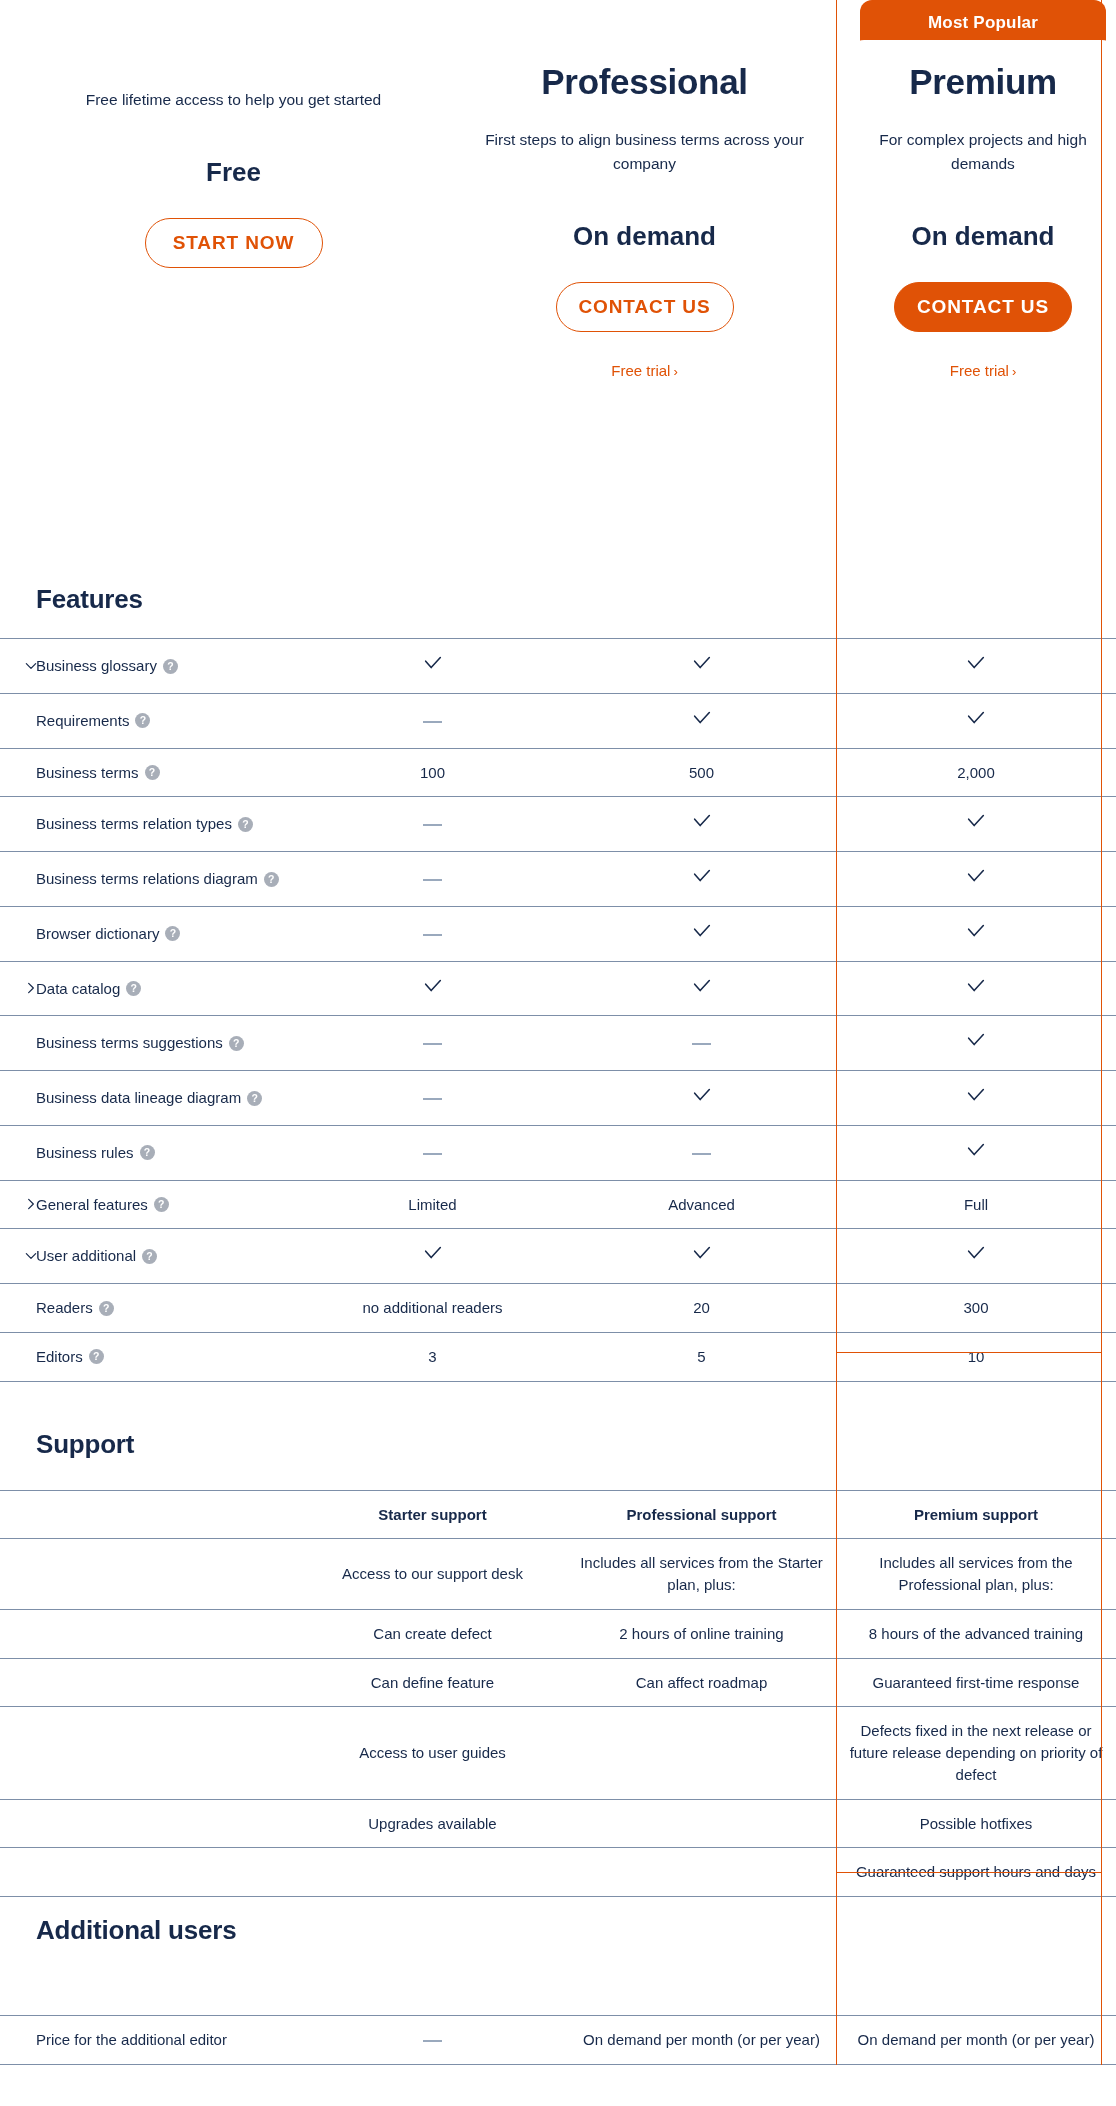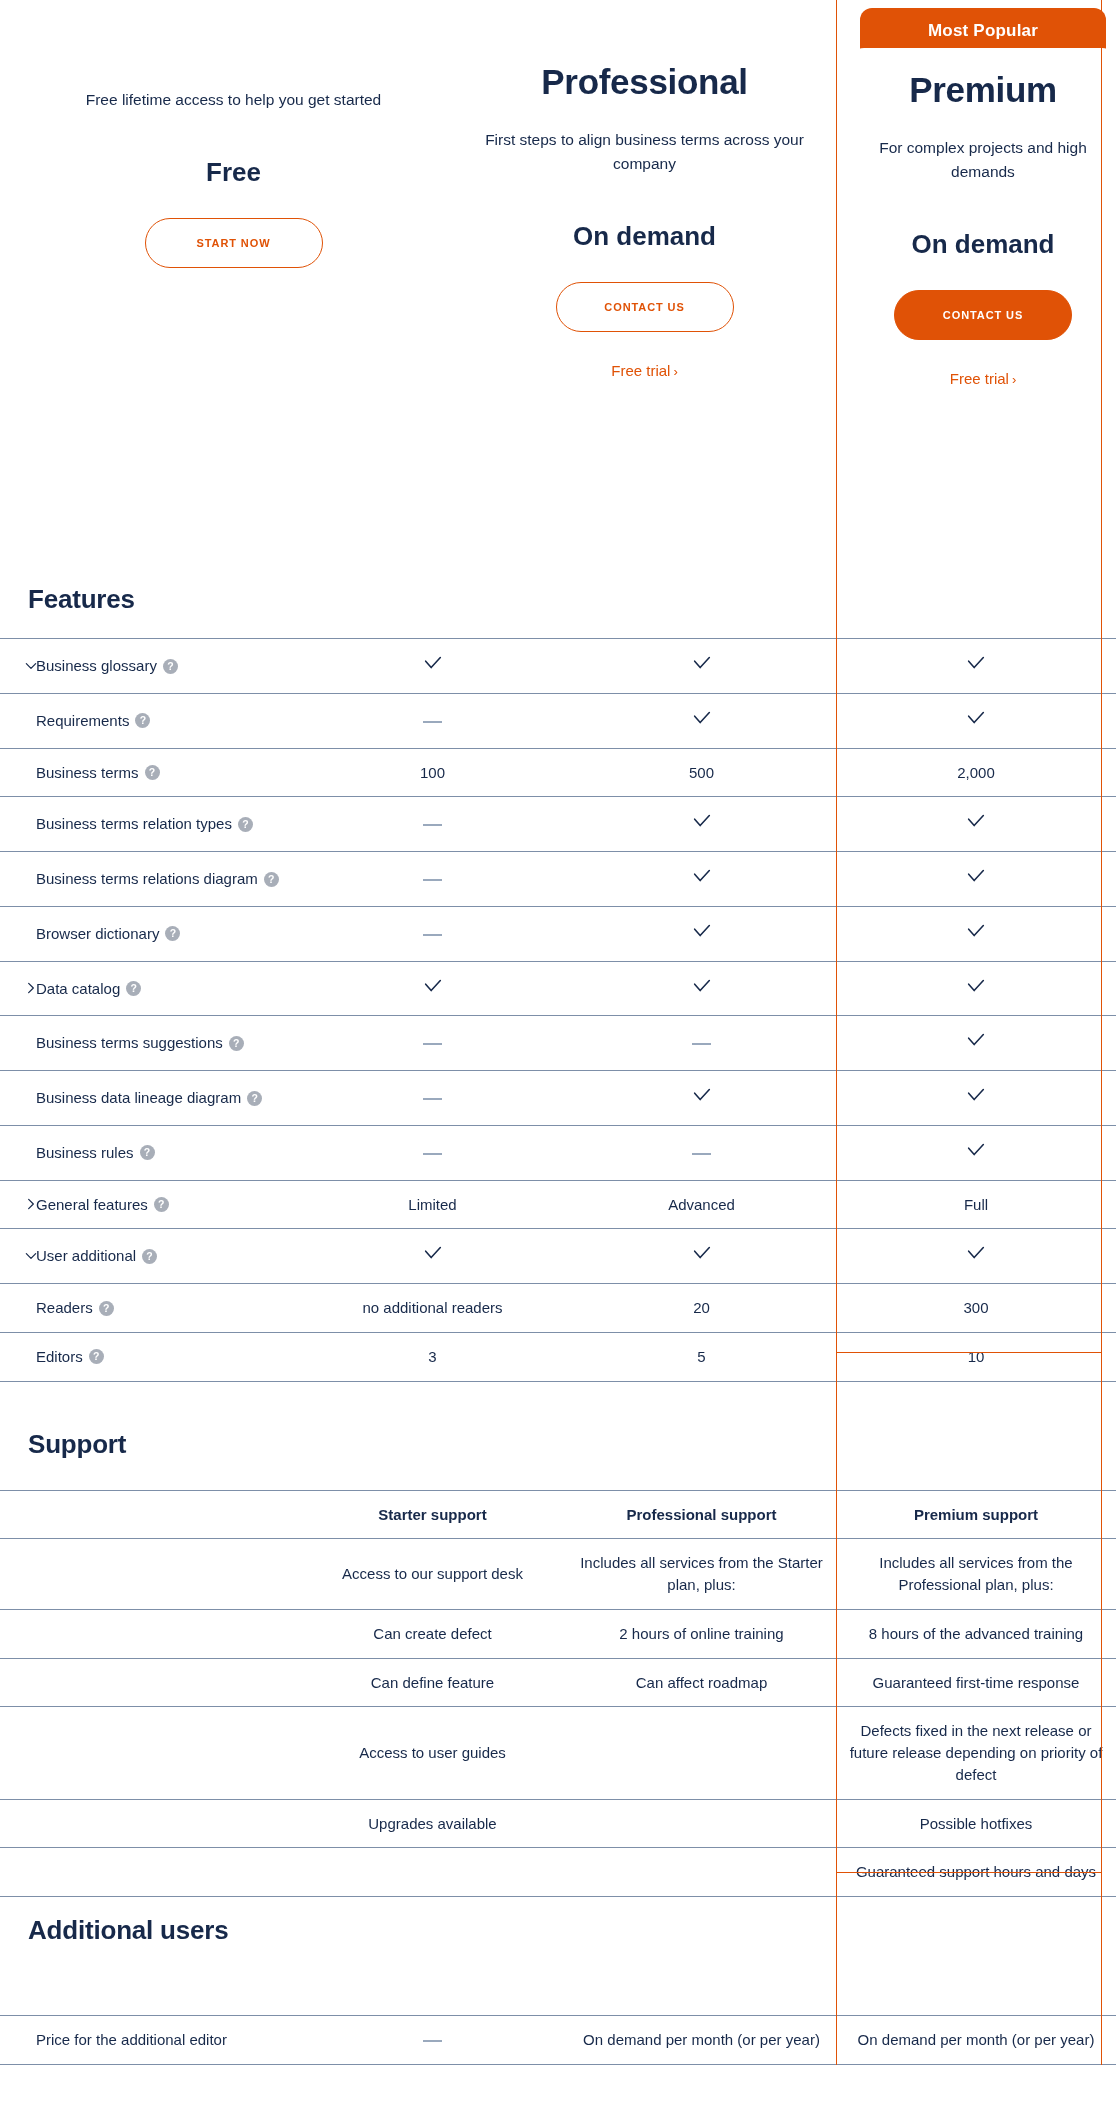--- a/index.html
+++ b/index.html
@@ -46,21 +46,21 @@
   }
   .plan-spacer{width:28px;flex:0 0 28px;}
   .plan-col{
     flex:1 1 0;
     position:relative;
     padding-top:62px;
     text-align:center;
   }
   .plan-col.premium{
     flex:0 0 266px;
-    padding-top:8px;
+    padding-top:0;
   }
   .badge{
     background:var(--orange);
     color:#fff;
     font-size:17px;
     font-weight:bold;
     letter-spacing:.2px;
     height:46px;
     line-height:46px;
     border-radius:12px 12px 0 0;
@@ -92,21 +92,21 @@
     font-size:26px;
     font-weight:bold;
   }
   .btn{
     display:block;
     margin:30px auto 0;
     width:178px;
     height:50px;
     line-height:48px;
     border-radius:26px;
-    font-size:11px;
+    font-size:19px;
     font-weight:bold;
     letter-spacing:.9px;
     cursor:pointer;
     text-align:center;
   }
   .btn-outline{
     border:1.6px solid var(--orange);
     color:var(--orange);
     background:#fff;
   }
@@ -125,20 +125,21 @@
   }
   .trial .chev{font-size:13px;margin-left:3px;}
   .trial-empty{height:45px;}
 
   
   .section-title{
     font-size:26px;
     font-weight:bold;
     letter-spacing:-.2px;
     padding-left:28px;
+    margin-left:8px;
   }
   .feat-head{height:78px;display:flex;align-items:center;}
   .sup-head{height:108px;display:flex;align-items:center;padding-top:18px;}
   .add-head{height:118px;display:flex;align-items:flex-start;padding-top:18px;}
 
   
   table.cmp{
     width:1116px;
     border-collapse:collapse;
     table-layout:fixed;

